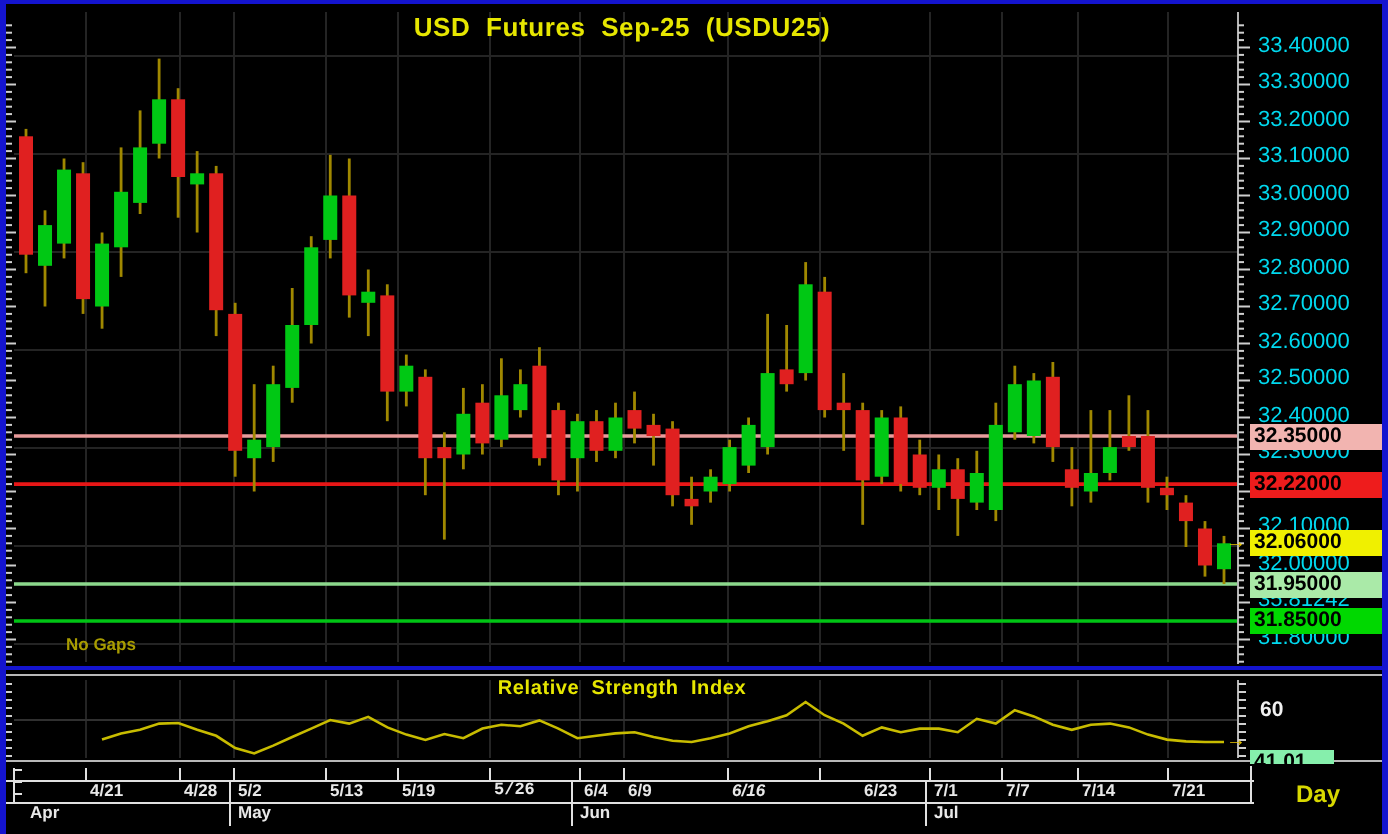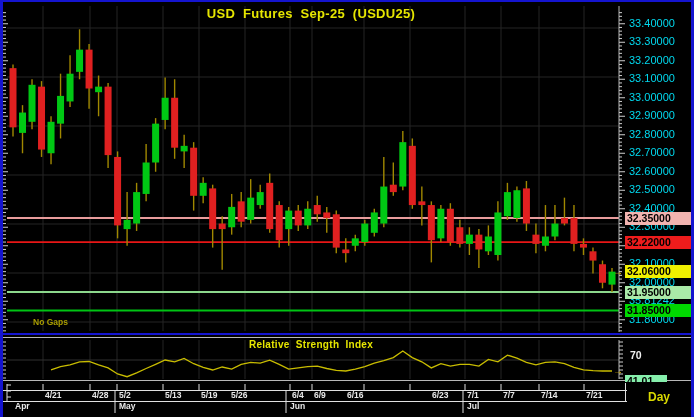--- a/index.html
+++ b/index.html
@@ -441,21 +441,21 @@
           <line x1="0" y1="20" x2="3" y2="20" stroke="#cfcfcf" stroke-width="1"></line>
           <line x1="0" y1="24" x2="3" y2="24" stroke="#cfcfcf" stroke-width="1"></line>
           <line x1="0" y1="28" x2="3" y2="28" stroke="#cfcfcf" stroke-width="1"></line>
           <line x1="0" y1="32" x2="3" y2="32" stroke="#cfcfcf" stroke-width="1"></line>
           <line x1="0" y1="36" x2="3" y2="36" stroke="#cfcfcf" stroke-width="1"></line>
           <line x1="0" y1="40" x2="3" y2="40" stroke="#cfcfcf" stroke-width="1"></line>
         </g>
         <path d="M48.0 31.8L57.5 28.7L67.0 26.9L76.6 23.8L86.1 23.5L95.6 26.9L105.1 29.9L114.6 36.0L124.1 38.7L133.6 34.8L143.1 30.5L152.6 26.3L162.1 22.0L171.6 23.8L181.1 20.4L190.7 25.7L200.2 29.3L209.7 32.0L219.2 29.0L228.7 31.1L238.2 26.3L247.7 24.4L257.2 25.1L266.7 22.2L276.2 26.3L285.7 31.1L295.2 29.9L304.7 28.7L314.3 28.1L323.8 30.5L333.3 32.4L342.8 33.0L352.3 31.1L361.8 28.7L371.3 25.1L380.8 22.6L390.3 19.6L399.8 13.0L409.3 19.6L418.8 23.8L428.3 29.9L437.9 25.7L447.4 28.1L456.9 26.3L466.4 26.3L475.9 28.1L485.4 21.4L494.9 23.8L504.4 17.1L513.9 20.2L523.4 24.4L532.9 26.9L542.4 24.4L552.0 23.8L561.5 25.7L571.0 29.3L580.5 31.8L590.0 32.7L599.5 33.0L609.0 33.0" fill="none" stroke="#c8bc00" stroke-width="1.3"></path>
       </svg>
     <div id="rsi-title" class="panel-title">Relative  Strength  Index</div>
-    <div id="rsi-50" class="lbl">70</div>
+    <div id="rsi-50" class="lbl">60</div>
     <div id="rsi-badge" class="badge-sm" style="top: 37px; background: #86efac;">41.01</div>
     <div id="rsi-arrow" class="arrow" style="top: 27.9678px;">→</div>
   </div>
 
   <div id="date-panel" class="panel">
     <svg id="date-svg" width="688" height="35">
         <g>
           <line x1="0" y1="8.5" x2="624" y2="8.5" stroke="#e0e0e0" stroke-width="1"></line>
           <line x1="0" y1="19.5" x2="624" y2="19.5" stroke="#e0e0e0" stroke-width="1"></line>
           <line x1="40" y1="2" x2="40" y2="8.5" stroke="#e0e0e0" stroke-width="1"></line>
@@ -481,24 +481,24 @@
           <line x1="4" y1="15" x2="8" y2="15" stroke="#e0e0e0" stroke-width="1"></line>
           <line x1="622.5" y1="1" x2="622.5" y2="19" stroke="#e0e0e0" stroke-width="1"></line>
         </g>
       </svg>
     <div id="date-labels">
         <div class="lbl date-lbl" style="left: 42px;">4/21</div>
         <div class="lbl date-lbl" style="left: 89px;">4/28</div>
         <div class="lbl date-lbl" style="left: 116px;">5/2</div>
         <div class="lbl date-lbl" style="left: 162px;">5/13</div>
         <div class="lbl date-lbl" style="left: 198px;">5/19</div>
-        <div class="lbl date-lbl" style="left: 228px;">5/26</div>
+        <div class="lbl date-lbl" style="left: 244px; font-family: Liberation Mono, monospace;">5/26</div>
         <div class="lbl date-lbl" style="left: 289px;">6/4</div>
         <div class="lbl date-lbl" style="left: 311px;">6/9</div>
-        <div class="lbl date-lbl" style="left: 344px;">6/16</div>
+        <div class="lbl date-lbl" style="left: 363px; font-style: italic;">6/16</div>
         <div class="lbl date-lbl" style="left: 409px; padding-left: 20px;">6/23</div>
         <div class="lbl date-lbl" style="left: 464px;">7/1</div>
         <div class="lbl date-lbl" style="left: 500px;">7/7</div>
         <div class="lbl date-lbl" style="left: 538px;">7/14</div>
         <div class="lbl date-lbl" style="left: 583px; text-align: right;">7/21</div>
         <div class="lbl month-lbl" style="left: 12px;">Apr</div>
         <div class="lbl month-lbl" style="left: 116px;">May</div>
         <div class="lbl month-lbl" style="left: 287px;">Jun</div>
         <div class="lbl month-lbl" style="left: 464px;">Jul</div>
       </div>

